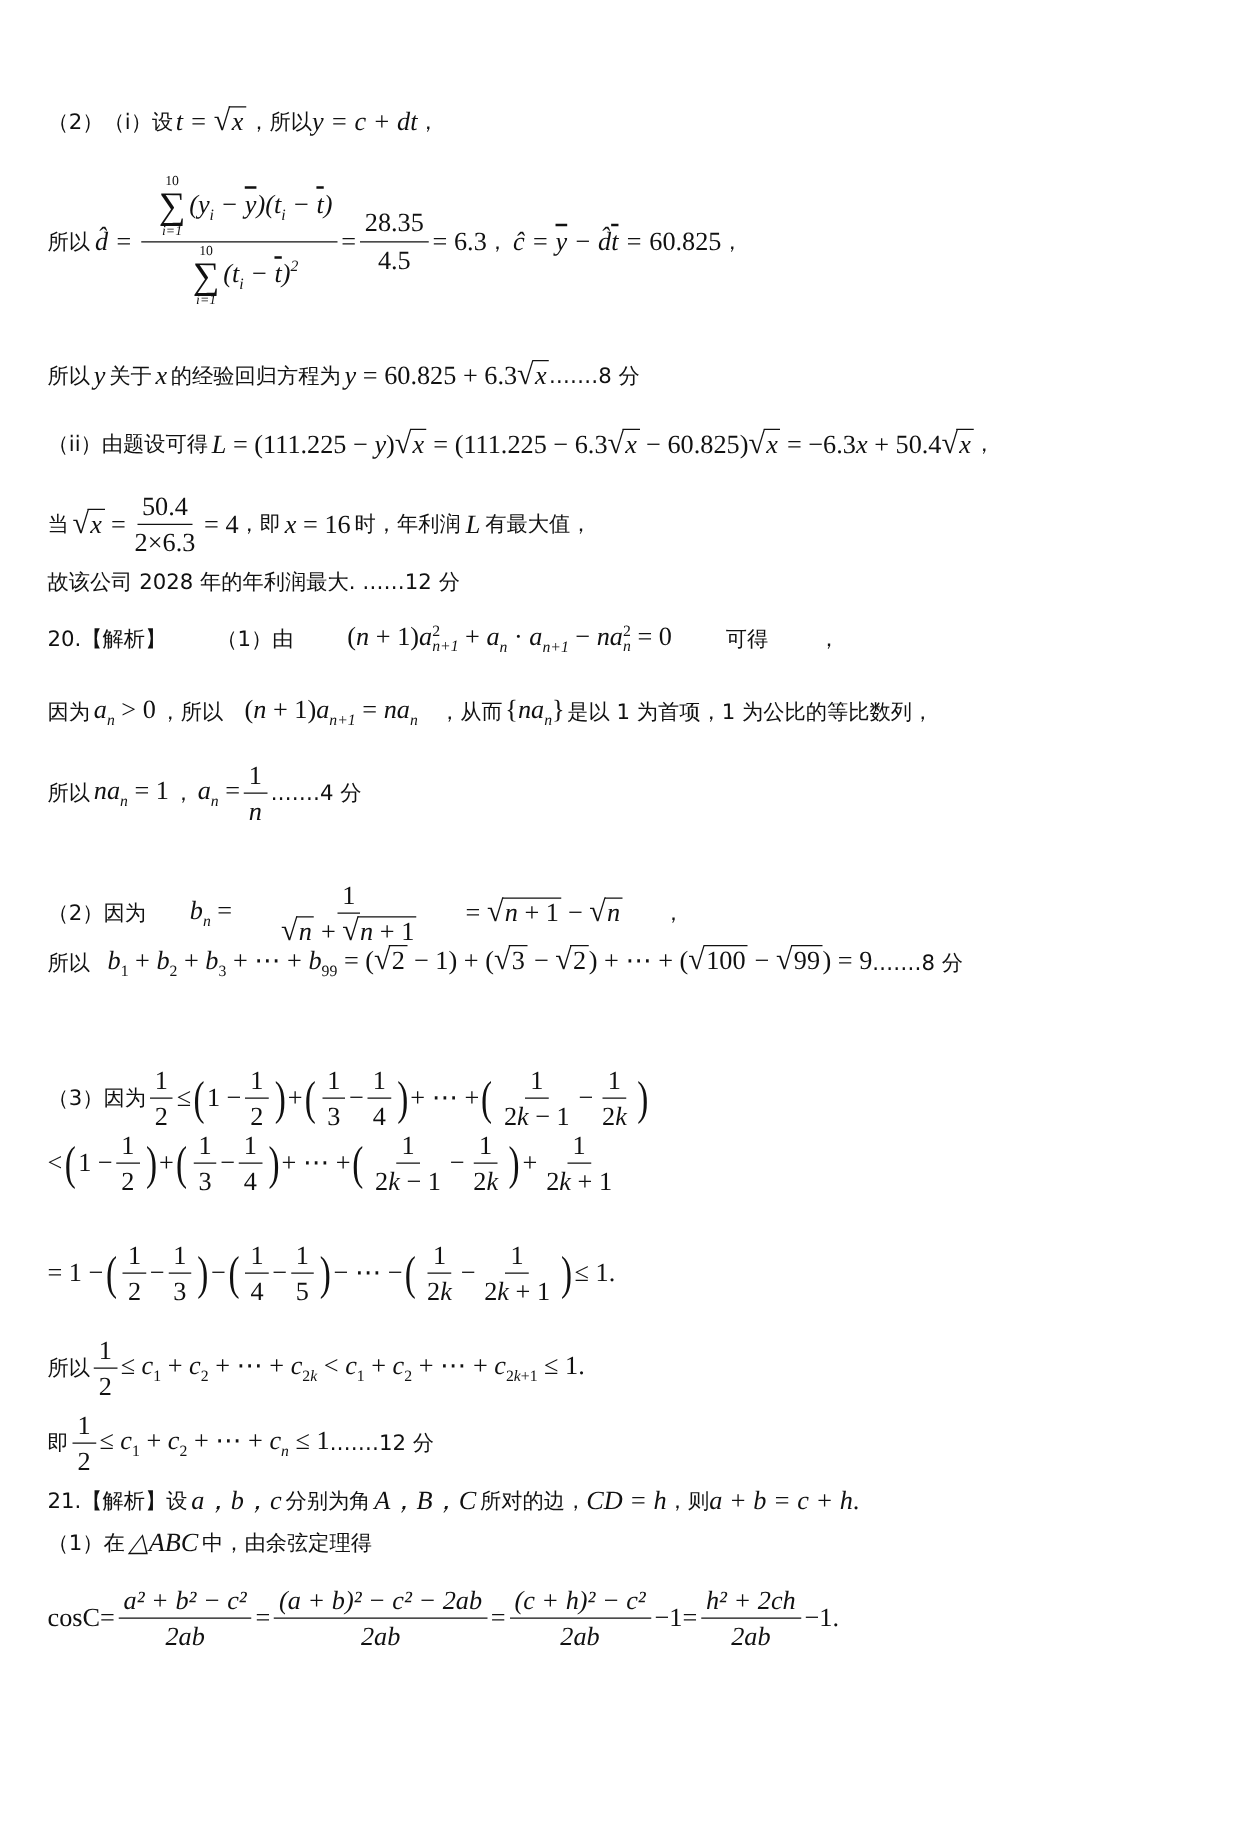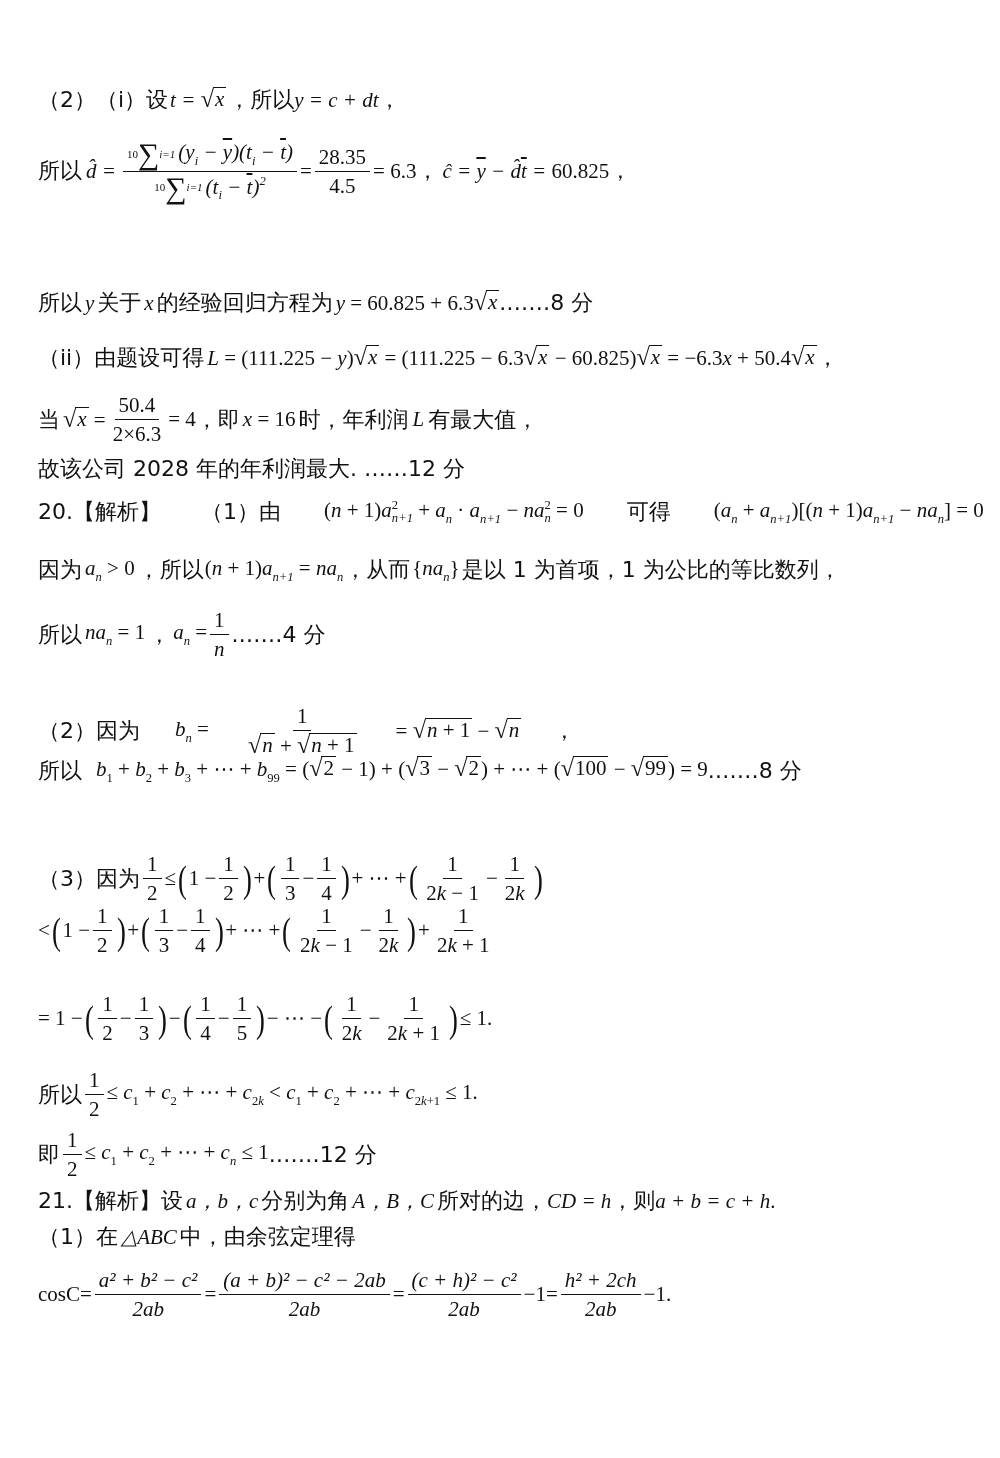--- a/index.html
+++ b/index.html
@@ -2,33 +2,33 @@
 <html><head>
 <meta charset="utf-8">
 <style>
   html, body { margin: 0; padding: 0; background: #ffffff; }
   body {
     width: 1000px; height: 1458px; position: relative; overflow: hidden;
     font-family: "Liberation Serif", "DejaVu Serif", serif;
     color: #111111; font-size: 19px;
   }
   .line { position: absolute; left: 38px; white-space: nowrap; display: flex; align-items: center; }
-  .cn { font-family: "DejaVu Sans", "Liberation Sans", sans-serif; font-size: 22px; }
+  .cn { font-family: "DejaVu Sans", "Liberation Sans", sans-serif; font-size: 17px; }
   .m { font-family: "Liberation Serif", serif; font-size: 21px; }
   .i { font-style: italic; }
   .frac { display: inline-flex; flex-direction: column; align-items: center; vertical-align: middle; margin: 0 3px; }
   .frac .num { border-bottom: 1.3px solid #111; padding: 0 4px 2px; text-align: center; line-height: 1.15; }
   .frac .den { padding: 2px 4px 0; text-align: center; line-height: 1.15; }
   .sqrt { display: inline-flex; align-items: stretch; }
   .sqrt .rad { font-size: 1.15em; line-height: 1; margin-right: -1px; }
   .sqrt .body { border-top: 1.3px solid #111; padding: 0 2px; line-height: 1.1; }
   .big { font-size: 2.0em; line-height: 1; font-weight: 200; transform: scaleX(0.7); display: inline-block; }
   .sub { font-size: 0.6em; vertical-align: -0.45em; }
   .sup { font-size: 0.6em; vertical-align: 0.7em; }
-  .sum { display: inline-flex; flex-direction: row; align-items: center; line-height: 1; }
+  .sum { display: inline-flex; flex-direction: column; align-items: center; line-height: 1; margin-left: 10px; }
   .sum .top, .sum .bot { font-size: 11px; }
   .sum .sig { font-size: 30px; line-height: 0.95; }
   .bar { text-decoration: overline; }
 </style>
 </head>
 <body>
 
 <div class="line" style="top:85px;">
   <span class="cn">（2）（i）设</span>
   <span class="m i" style="margin:0 2px;">t = <span class="sqrt">
@@ -129,29 +129,28 @@
   <span class="cn">20.【解析】</span>
   <span class="cn">（1）由</span>
   <span class="m" style="margin:0 3px;">(<span class="i">n</span> + 1)<span class="i">a</span><span style="display:inline-flex;flex-direction:column;font-size:0.6em;line-height:1;vertical-align:middle;">
         <span>2</span>
         <span class="i">n+1</span>
       </span> + <span class="i">a</span><span class="sub i">n</span> · <span class="i">a</span><span class="sub i">n+1</span> − <span class="i">na</span><span style="display:inline-flex;flex-direction:column;font-size:0.6em;line-height:1;vertical-align:middle;">
         <span>2</span>
         <span class="i">n</span>
       </span> = 0</span>
   <span class="cn">可得</span>
-  <span class="m" style="margin-left:3px;">(<span class="i">a</span><span class="sub i">n</span> + <span class="i">a</span><span class="sub i">n+1</span>)[(<span class="i">n</span> + 1)<span class="i">a</span><span class="sub i">n+1</span> − <span class="i">na</span><span class="sub i">n</span>] = 0</span>
   <span class="cn">，</span>
 </div>
 
 <div class="line" style="top:555px;">
   <span class="cn">因为</span>
   <span class="m" style="margin:0 3px;"><span class="i">a</span><span class="sub i">n</span> &gt; 0</span>
   <span class="cn">，所以</span>
-  <span class="m" style="margin:0 1px;">(<span class="i">n</span> + 1)<span class="i">a</span><span class="sub i">n+1</span> = <span class="i">na</span><span class="sub i">n</span></span>
+  <span class="m" style="margin:0 17px;">(<span class="i">n</span> + 1)<span class="i">a</span><span class="sub i">n+1</span> = <span class="i">na</span><span class="sub i">n</span></span>
   <span class="cn">，从而</span>
   <span class="m" style="margin:0 2px;">{<span class="i">na</span><span class="sub i">n</span>}</span>
   <span class="cn">是以 1 为首项，1 为公比的等比数列，</span>
 </div>
 
 <div class="line" style="top:608px;">
   <span class="cn">所以</span>
   <span class="m" style="margin:0 3px;"><span class="i">na</span><span class="sub i">n</span> = 1</span>
   <span class="cn">，</span>
   <span class="m" style="margin-left:3px;"><span class="i">a</span><span class="sub i">n</span> =</span>

